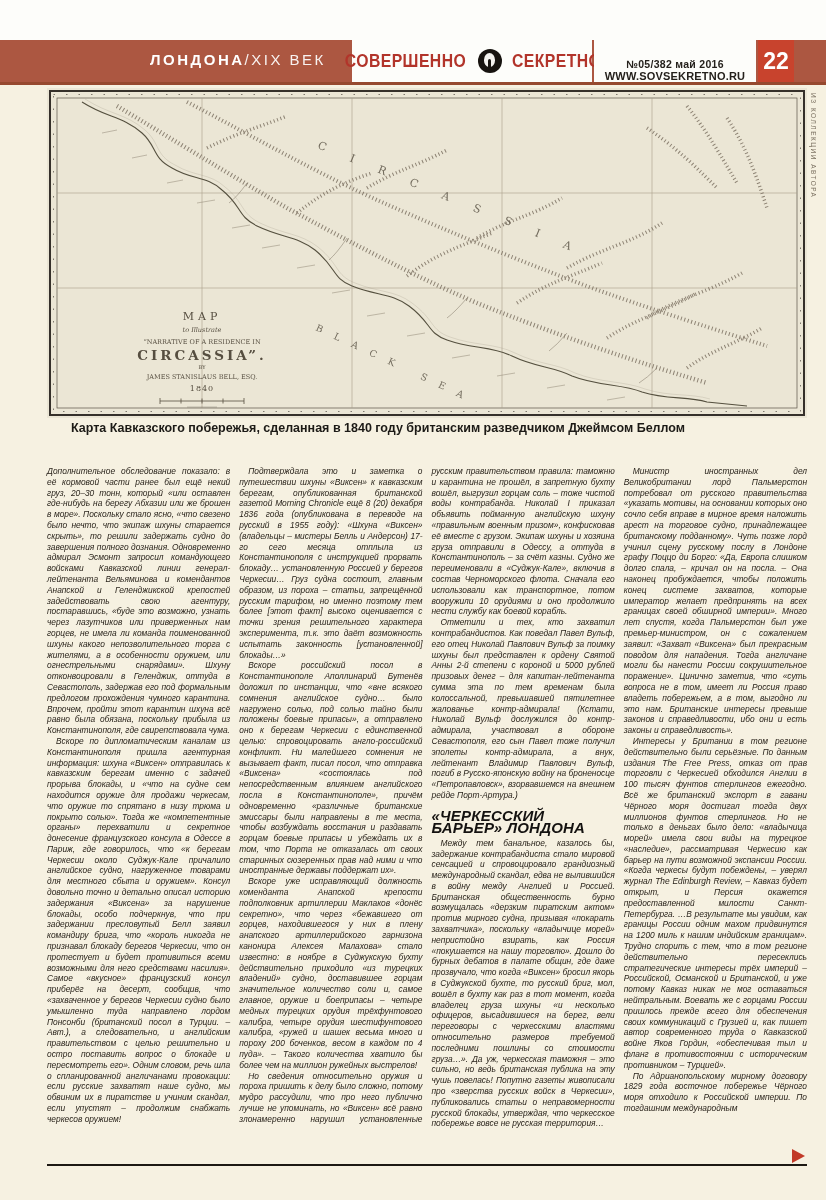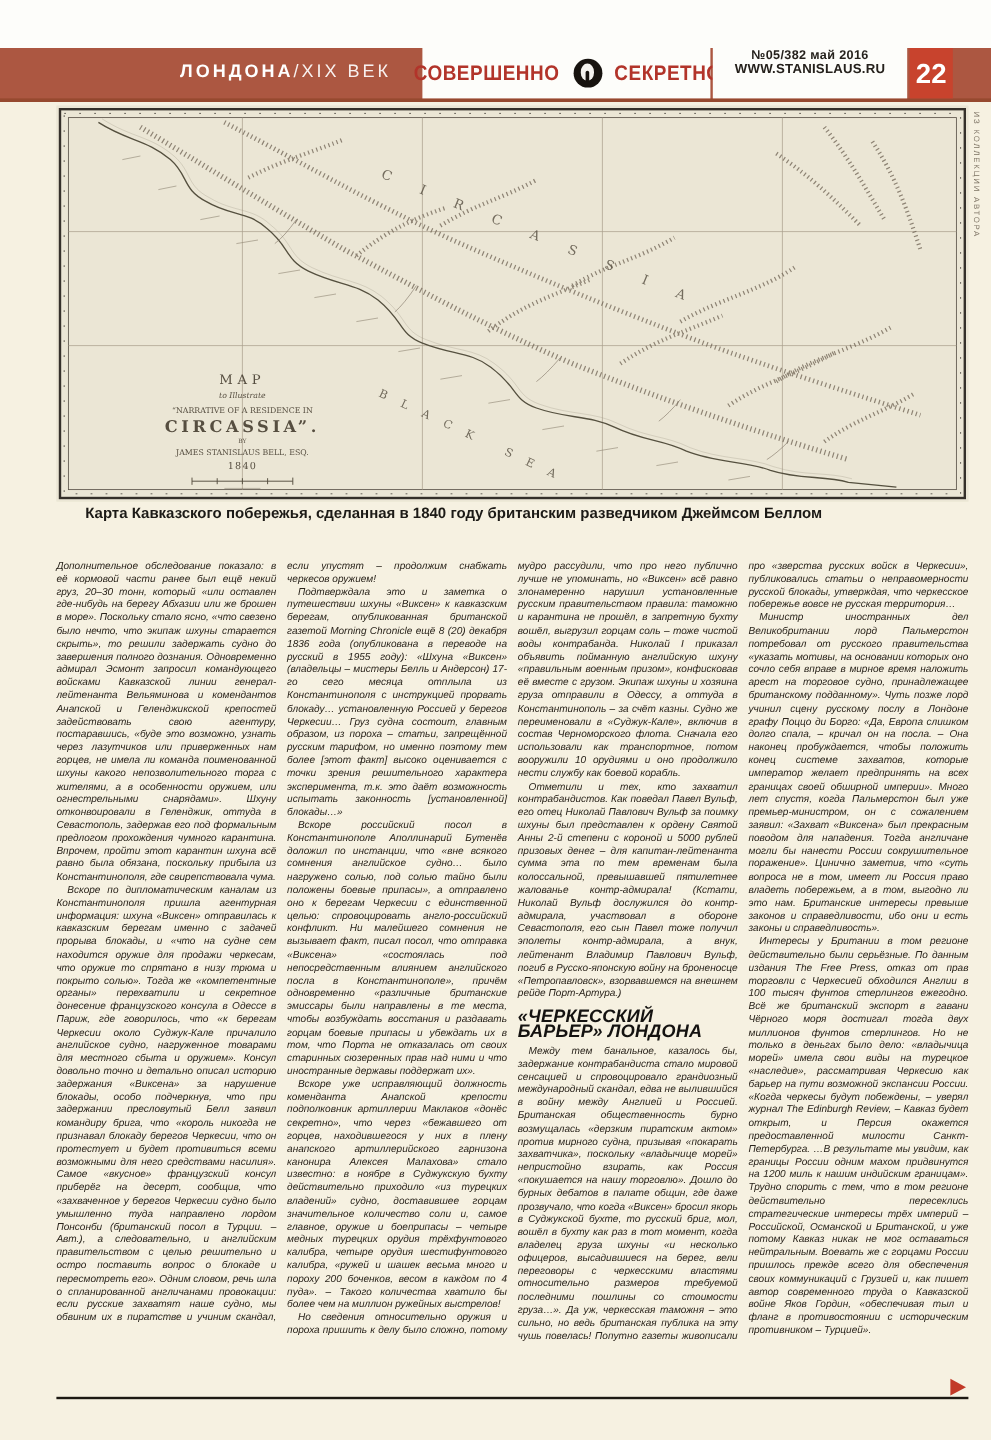--- a/index.html
+++ b/index.html
@@ -16,21 +16,21 @@
   .masthead{position:absolute;left:352px;top:0;width:240px;height:42px;background:#fdfdfa;
             display:flex;align-items:center;justify-content:center;gap:5px;}
   .masthead .word{color:#b2342a;font-weight:bold;font-size:17.5px;letter-spacing:.5px;
                   transform:scaleX(.9);white-space:nowrap;}
   .emblem{width:24px;height:24px;border-radius:50%;background:#17130f;position:relative;flex:0 0 auto;}
   .emblem::after{content:"";position:absolute;left:6px;top:4px;width:11px;height:14px;
                  border-radius:50% 50% 46% 46%;background:#f4f2ee;}
   .emblem::before{content:"";position:absolute;left:10px;top:10px;width:3px;height:9px;
                   background:#17130f;border-radius:2px;z-index:1;}
   .issue-box{position:absolute;left:594px;top:0;width:162px;height:42px;background:#fdfdfa;
-             display:flex;flex-direction:column;align-items:center;justify-content:flex-start;}
+             display:flex;flex-direction:column;align-items:center;justify-content:flex-end;}
   .issue-box .l1{font-size:10.5px;font-weight:bold;color:#25211c;letter-spacing:.3px;}
   .issue-box .l2{font-size:11px;font-weight:bold;color:#25211c;letter-spacing:.2px;}
   .pagenum{position:absolute;left:758px;top:0;width:36px;height:42px;background:#c8432d;color:#fff;
            font-size:23px;font-weight:bold;display:flex;align-items:center;justify-content:center;}
   
   .map-wrap{position:absolute;top:88px;left:47px;width:760px;height:330px;background:#ebe6d5;}
   .map-credit{position:absolute;left:810px;top:93px;writing-mode:vertical-rl;font-size:6.5px;
               letter-spacing:1.5px;color:#7e7464;}
   .caption{position:absolute;top:421px;left:47px;width:760px;font-size:12.5px;font-weight:bold;
            color:#1c1a16;margin-left:24px;}
@@ -60,21 +60,21 @@
     <div class="section-label">
       <span class="b">ЛОНДОНА</span><span class="r">/XIX ВЕК</span>
     </div>
     <div class="masthead">
       <span class="word">СОВЕРШЕННО</span>
       <span class="emblem"></span>
       <span class="word">СЕКРЕТНО</span>
     </div>
     <div class="issue-box">
       <span class="l1">№05/382  май 2016</span>
-      <span class="l2">WWW.STANISLAUS.RU</span>
+      <span class="l2">WWW.SOVSEKRETNO.RU</span>
     </div>
     <div class="pagenum">22</div>
   </header>
 
   <figure class="map-wrap" style="margin:0">
     <svg width="760" height="330" viewBox="0 0 760 330">
       <rect width="760" height="330" fill="#ebe6d5"></rect>
 
       <rect x="3" y="3" width="754" height="324" fill="none" stroke="#35302a" stroke-width="2"></rect>
       <rect x="6.5" y="6.5" width="747" height="317" fill="none" stroke="#35302a" stroke-width="0.6" stroke-dasharray="1.5 11"></rect>
@@ -170,18 +170,19 @@
       <p>Вскоре по дипломатическим каналам из Константинополя пришла агентурная информация: шхуна «Виксен» отправилась к кавказским берегам именно с задачей прорыва блокады, и «что на судне сем находится оружие для продажи черкесам, что оружие то спрятано в низу трюма и покрыто солью». Тогда же «компетентные органы» перехватили и секретное донесение французского консула в Одессе в Париж, где говорилось, что «к берегам Черкесии около Суджук-Кале причалило английское судно, нагруженное товарами для местного сбыта и оружием». Консул довольно точно и детально описал историю задержания «Виксена» за нарушение блокады, особо подчеркнув, что при задержании пресловутый Белл заявил командиру брига, что «король никогда не признавал блокаду берегов Черкесии, что он протестует и будет противиться всеми возможными для него средствами насилия». Самое «вкусное» французский консул приберёг на десерт, сообщив, что «захваченное у берегов Черкесии судно было умышленно туда направлено лордом Понсонби (британский посол в Турции. – Авт.), а следовательно, и английским правительством с целью решительно и остро поставить вопрос о блокаде и пересмотреть его». Одним словом, речь шла о спланированной англичанами провокации: если русские захватят наше судно, мы обвиним их в пиратстве и учиним скандал, если упустят – продолжим снабжать черкесов оружием!</p>
       <p>Подтверждала это и заметка о путешествии шхуны «Виксен» к кавказским берегам, опубликованная британской газетой Morning Chronicle ещё 8 (20) декабря 1836 года (опубликована в переводе на русский в 1955 году): «Шхуна «Виксен» (владельцы – мистеры Белль и Андерсон) 17-го сего месяца отплыла из Константинополя с инструкцией прорвать блокаду… установленную Россией у берегов Черкесии… Груз судна состоит, главным образом, из пороха – статьи, запрещённой русским тарифом, но именно поэтому тем более [этот факт] высоко оценивается с точки зрения решительного характера эксперимента, т.к. это даёт возможность испытать законность [установленной] блокады…»</p>
       <p>Вскоре российский посол в Константинополе Аполлинарий Бутенёв доложил по инстанции, что «вне всякого сомнения английское судно… было нагружено солью, под солью тайно были положены боевые припасы», а отправлено оно к берегам Черкесии с единственной целью: спровоцировать англо-российский конфликт. Ни малейшего сомнения не вызывает факт, писал посол, что отправка «Виксена» «состоялась под непосредственным влиянием английского посла в Константинополе», причём одновременно «различные британские эмиссары были направлены в те места, чтобы возбуждать восстания и раздавать горцам боевые припасы и убеждать их в том, что Порта не отказалась от своих старинных сюзеренных прав над ними и что иностранные державы поддержат их».</p>
       <p>Вскоре уже исправляющий должность коменданта Анапской крепости подполковник артиллерии Маклаков «донёс секретно», что через «бежавшего от горцев, находившегося у них в плену анапского артиллерийского гарнизона канонира Алексея Малахова» стало известно: в ноябре в Суджукскую бухту действительно приходило «из турецких владений» судно, доставившее горцам значительное количество соли и, самое главное, оружие и боеприпасы – четыре медных турецких орудия трёхфунтового калибра, четыре орудия шестифунтового калибра, «ружей и шашек весьма много и пороху 200 боченков, весом в каждом по 4 пуда». – Такого количества хватило бы более чем на миллион ружейных выстрелов!</p>
       <p>Но сведения относительно оружия и пороха пришить к делу было сложно, потому мудро рассудили, что про него публично лучше не упоминать, но «Виксен» всё равно злонамеренно нарушил установленные русским правительством правила: таможню и карантина не прошёл, в запретную бухту вошёл, выгрузил горцам соль – тоже чистой воды контрабанда. Николай I приказал объявить пойманную английскую шхуну «правильным военным призом», конфисковав её вместе с грузом. Экипаж шхуны и хозяина груза отправили в Одессу, а оттуда в Константинополь – за счёт казны. Судно же переименовали в «Суджук-Кале», включив в состав Черноморского флота. Сначала его использовали как транспортное, потом вооружили 10 орудиями и оно продолжило нести службу как боевой корабль.</p>
       <p>Отметили и тех, кто захватил контрабандистов. Как поведал Павел Вульф, его отец Николай Павлович Вульф за поимку шхуны был представлен к ордену Святой Анны 2-й степени с короной и 5000 рублей призовых денег – для капитан-лейтенанта сумма эта по тем временам была колоссальной, превышавшей пятилетнее жалованье контр-адмирала! (Кстати, Николай Вульф дослужился до контр-адмирала, участвовал в обороне Севастополя, его сын Павел тоже получил эполеты контр-адмирала, а внук, лейтенант Владимир Павлович Вульф, погиб в Русско-японскую войну на броненосце «Петропавловск», взорвавшемся на внешнем рейде Порт-Артура.)</p>
       <h2>«ЧЕРКЕССКИЙ БАРЬЕР» ЛОНДОНА</h2>
       <p>Между тем банальное, казалось бы, задержание контрабандиста стало мировой сенсацией и спровоцировало грандиозный международный скандал, едва не вылившийся в войну между Англией и Россией. Британская общественность бурно возмущалась «дерзким пиратским актом» против мирного судна, призывая «покарать захватчика», поскольку «владычице морей» непристойно взирать, как Россия «покушается на нашу торговлю». Дошло до бурных дебатов в палате общин, где даже прозвучало, что когда «Виксен» бросил якорь в Суджукской бухте, то русский бриг, мол, вошёл в бухту как раз в тот момент, когда владелец груза шхуны «и несколько офицеров, высадившиеся на берег, вели переговоры с черкесскими властями относительно размеров требуемой последними пошлины со стоимости груза…». Да уж, черкесская таможня – это сильно, но ведь британская публика на эту чушь повелась! Попутно газеты живописали про «зверства русских войск в Черкесии», публиковались статьи о неправомерности русской блокады, утверждая, что черкесское побережье вовсе не русская территория…</p>
       <p>Министр иностранных дел Великобритании лорд Пальмерстон потребовал от русского правительства «указать мотивы, на основании которых оно сочло себя вправе в мирное время наложить арест на торговое судно, принадлежащее британскому подданному». Чуть позже лорд учинил сцену русскому послу в Лондоне графу Поццо ди Борго: «Да, Европа слишком долго спала, – кричал он на посла. – Она наконец пробуждается, чтобы положить конец системе захватов, которые император желает предпринять на всех границах своей обширной империи». Много лет спустя, когда Пальмерстон был уже премьер-министром, он с сожалением заявил: «Захват «Виксена» был прекрасным поводом для нападения. Тогда англичане могли бы нанести России сокрушительное поражение». Цинично заметив, что «суть вопроса не в том, имеет ли Россия право владеть побережьем, а в том, выгодно ли это нам. Британские интересы превыше законов и справедливости, ибо они и есть законы и справедливость».</p>
       <p>Интересы у Британии в том регионе действительно были серьёзные. По данным издания The Free Press, отказ от прав торговли с Черкесией обходился Англии в 100 тысяч фунтов стерлингов ежегодно. Всё же британский экспорт в гавани Чёрного моря достигал тогда двух миллионов фунтов стерлингов. Но не только в деньгах было дело: «владычица морей» имела свои виды на турецкое «наследие», рассматривая Черкесию как барьер на пути возможной экспансии России. «Когда черкесы будут побеждены, – уверял журнал The Edinburgh Review, – Кавказ будет открыт, и Персия окажется предоставленной милости Санкт-Петербурга. …В результате мы увидим, как границы России одним махом придвинутся на 1200 миль к нашим индийским границам». Трудно спорить с тем, что в том регионе действительно пересеклись стратегические интересы трёх империй – Российской, Османской и Британской, и уже потому Кавказ никак не мог оставаться нейтральным. Воевать же с горцами России пришлось прежде всего для обеспечения своих коммуникаций с Грузией и, как пишет автор современного труда о Кавказской войне Яков Гордин, «обеспечивая тыл и фланг в противостоянии с историческим противником – Турцией».</p>
+      <p>По Адрианопольскому мирному договору 1829 года восточное побережье Чёрного моря отходило к Российской империи. По тогдашним международным</p>
     </div>
     <div class="more-arrow"></div>
     <div class="endrule"></div>
   </main>
 
 </div>
 
 </body></html>

